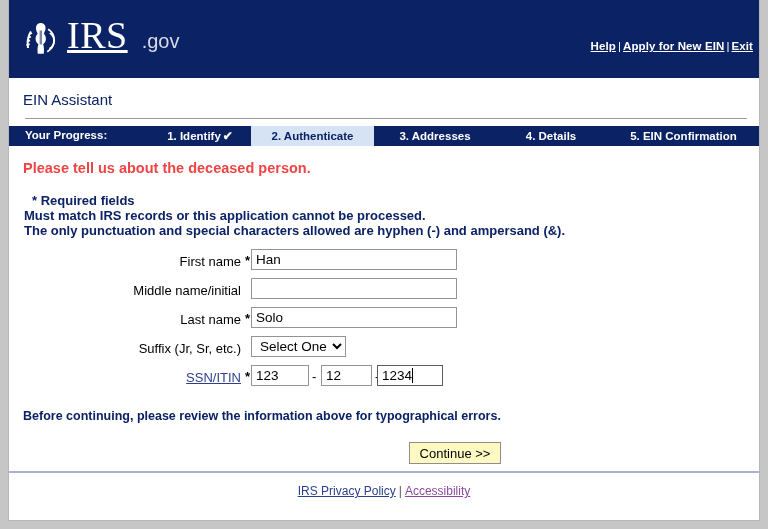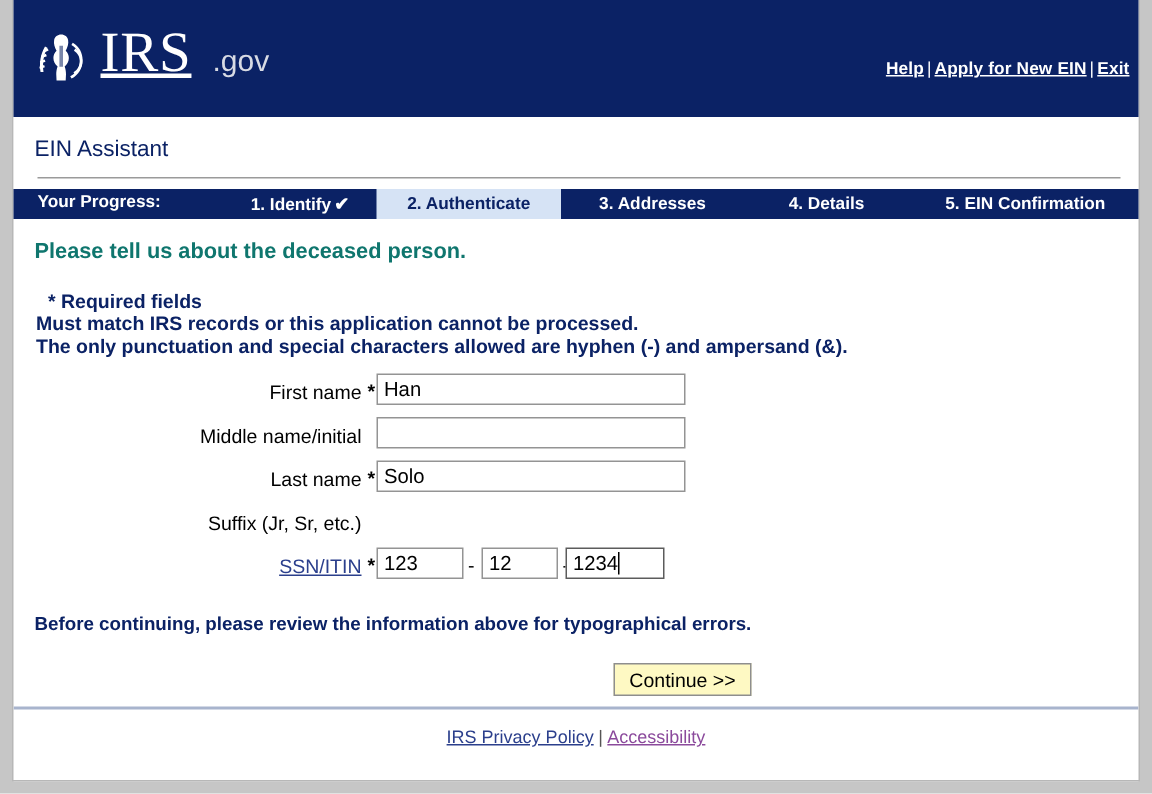--- a/index.html
+++ b/index.html
@@ -166,21 +166,21 @@
     left: 0;
     top: 146px;
     width: 100%;
   }
   .page-heading {
     position: absolute;
     left: 14px;
     top: 14px;
     font-size: 14.5px;
     font-weight: bold;
-    color: #0f766e;
+    color: #ef4444;
   }
   .notes {
     position: absolute;
     left: 15px;
     top: 47px;
     font-size: 13px;
     font-weight: bold;
     color: #0b2265;
     line-height: 15px;
   }
@@ -412,20 +412,23 @@
       </div>
 
       <div class="frow">
         <div class="flabel">Last name</div>
         <div class="req">*</div>
         <input class="finput" type="text" value="Solo" style="">
       </div>
 
       <div class="frow">
         <div class="flabel">Suffix (Jr, Sr, etc.)</div>
+        <select class="fselect">
+          <option>Select One</option>
+        </select>
       </div>
 
       <div class="frow">
         <div class="flabel"><a class="lnk" href="#">SSN/ITIN</a></div>
         <div class="req">*</div>
         <input class="finput ssn-a" type="text" value="123" style="">
         <div class="dash1">-</div>
         <input class="finput ssn-b" type="text" value="12" style="">
         <div class="dash2">-</div>
         <input class="finput ssn-c" type="text" value="1234" style="">

